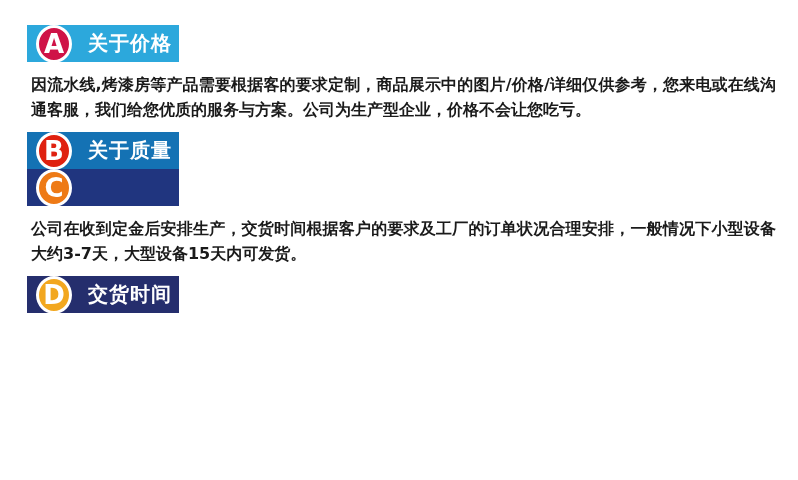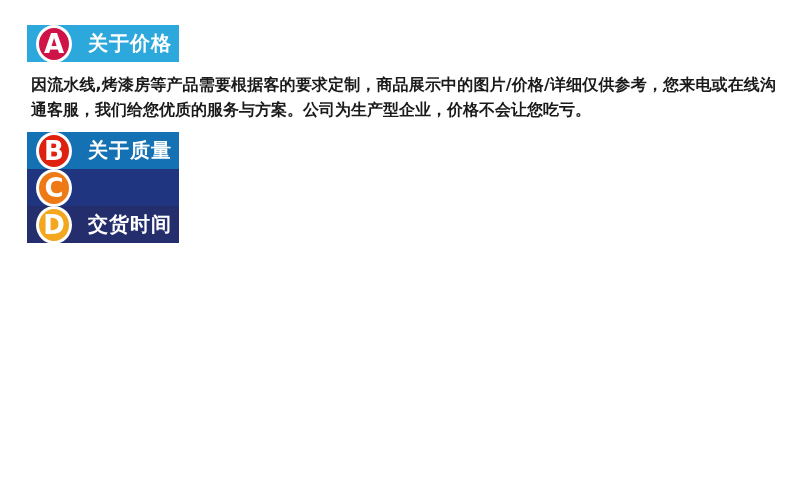--- a/index.html
+++ b/index.html
@@ -73,20 +73,21 @@
     <div class="banner" style="background-color: rgb(20, 114, 180);">
       <span class="badge" style="background-color: rgb(223, 33, 16);">B</span>
       <span class="banner-title">关于质量</span>
     </div>
   </section>
 
   <section class="faq-section">
     <div class="banner" style="background-color: rgb(32, 53, 127);">
       <span class="badge" style="background-color: rgb(238, 122, 22);">C</span>
     </div>
+    <p class="body-text">公司在收到定金后安排生产，交货时间根据客户的要求及工厂的订单状况合理安排，一般情况下小型设备大约3-7天，大型设备15天内可发货。</p>
   </section>
 
   <section class="faq-section">
     <div class="banner" style="background-color: rgb(37, 46, 109);">
       <span class="badge" style="background-color: rgb(242, 167, 31);">D</span>
       <span class="banner-title">交货时间</span>
     </div>
   </section>
 
 </div>

